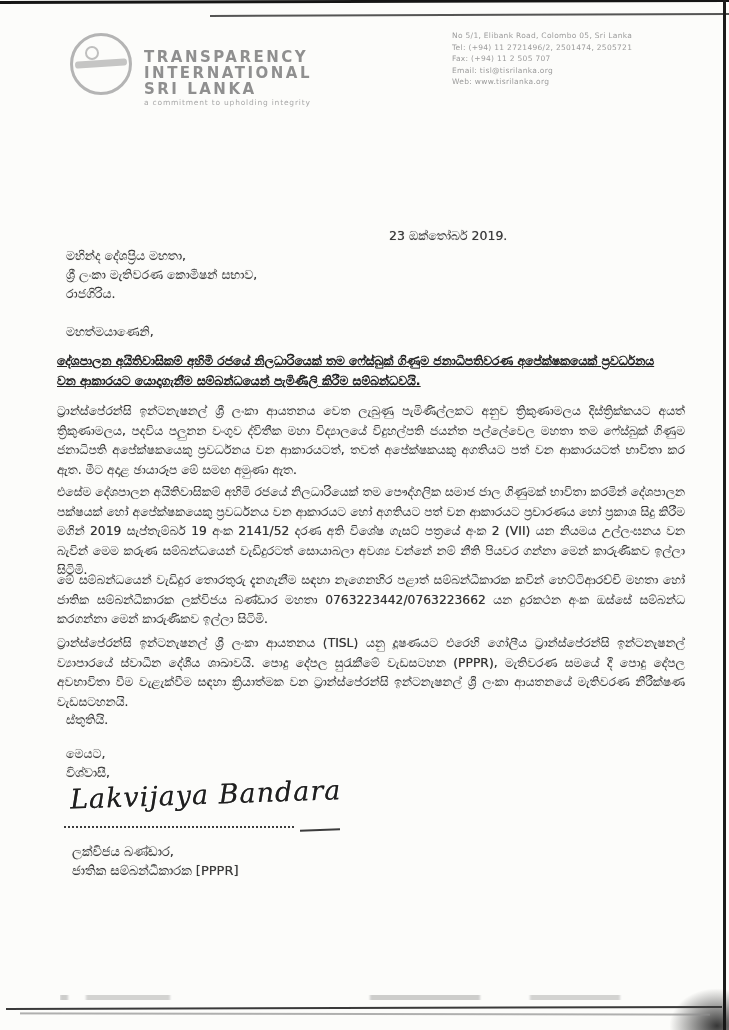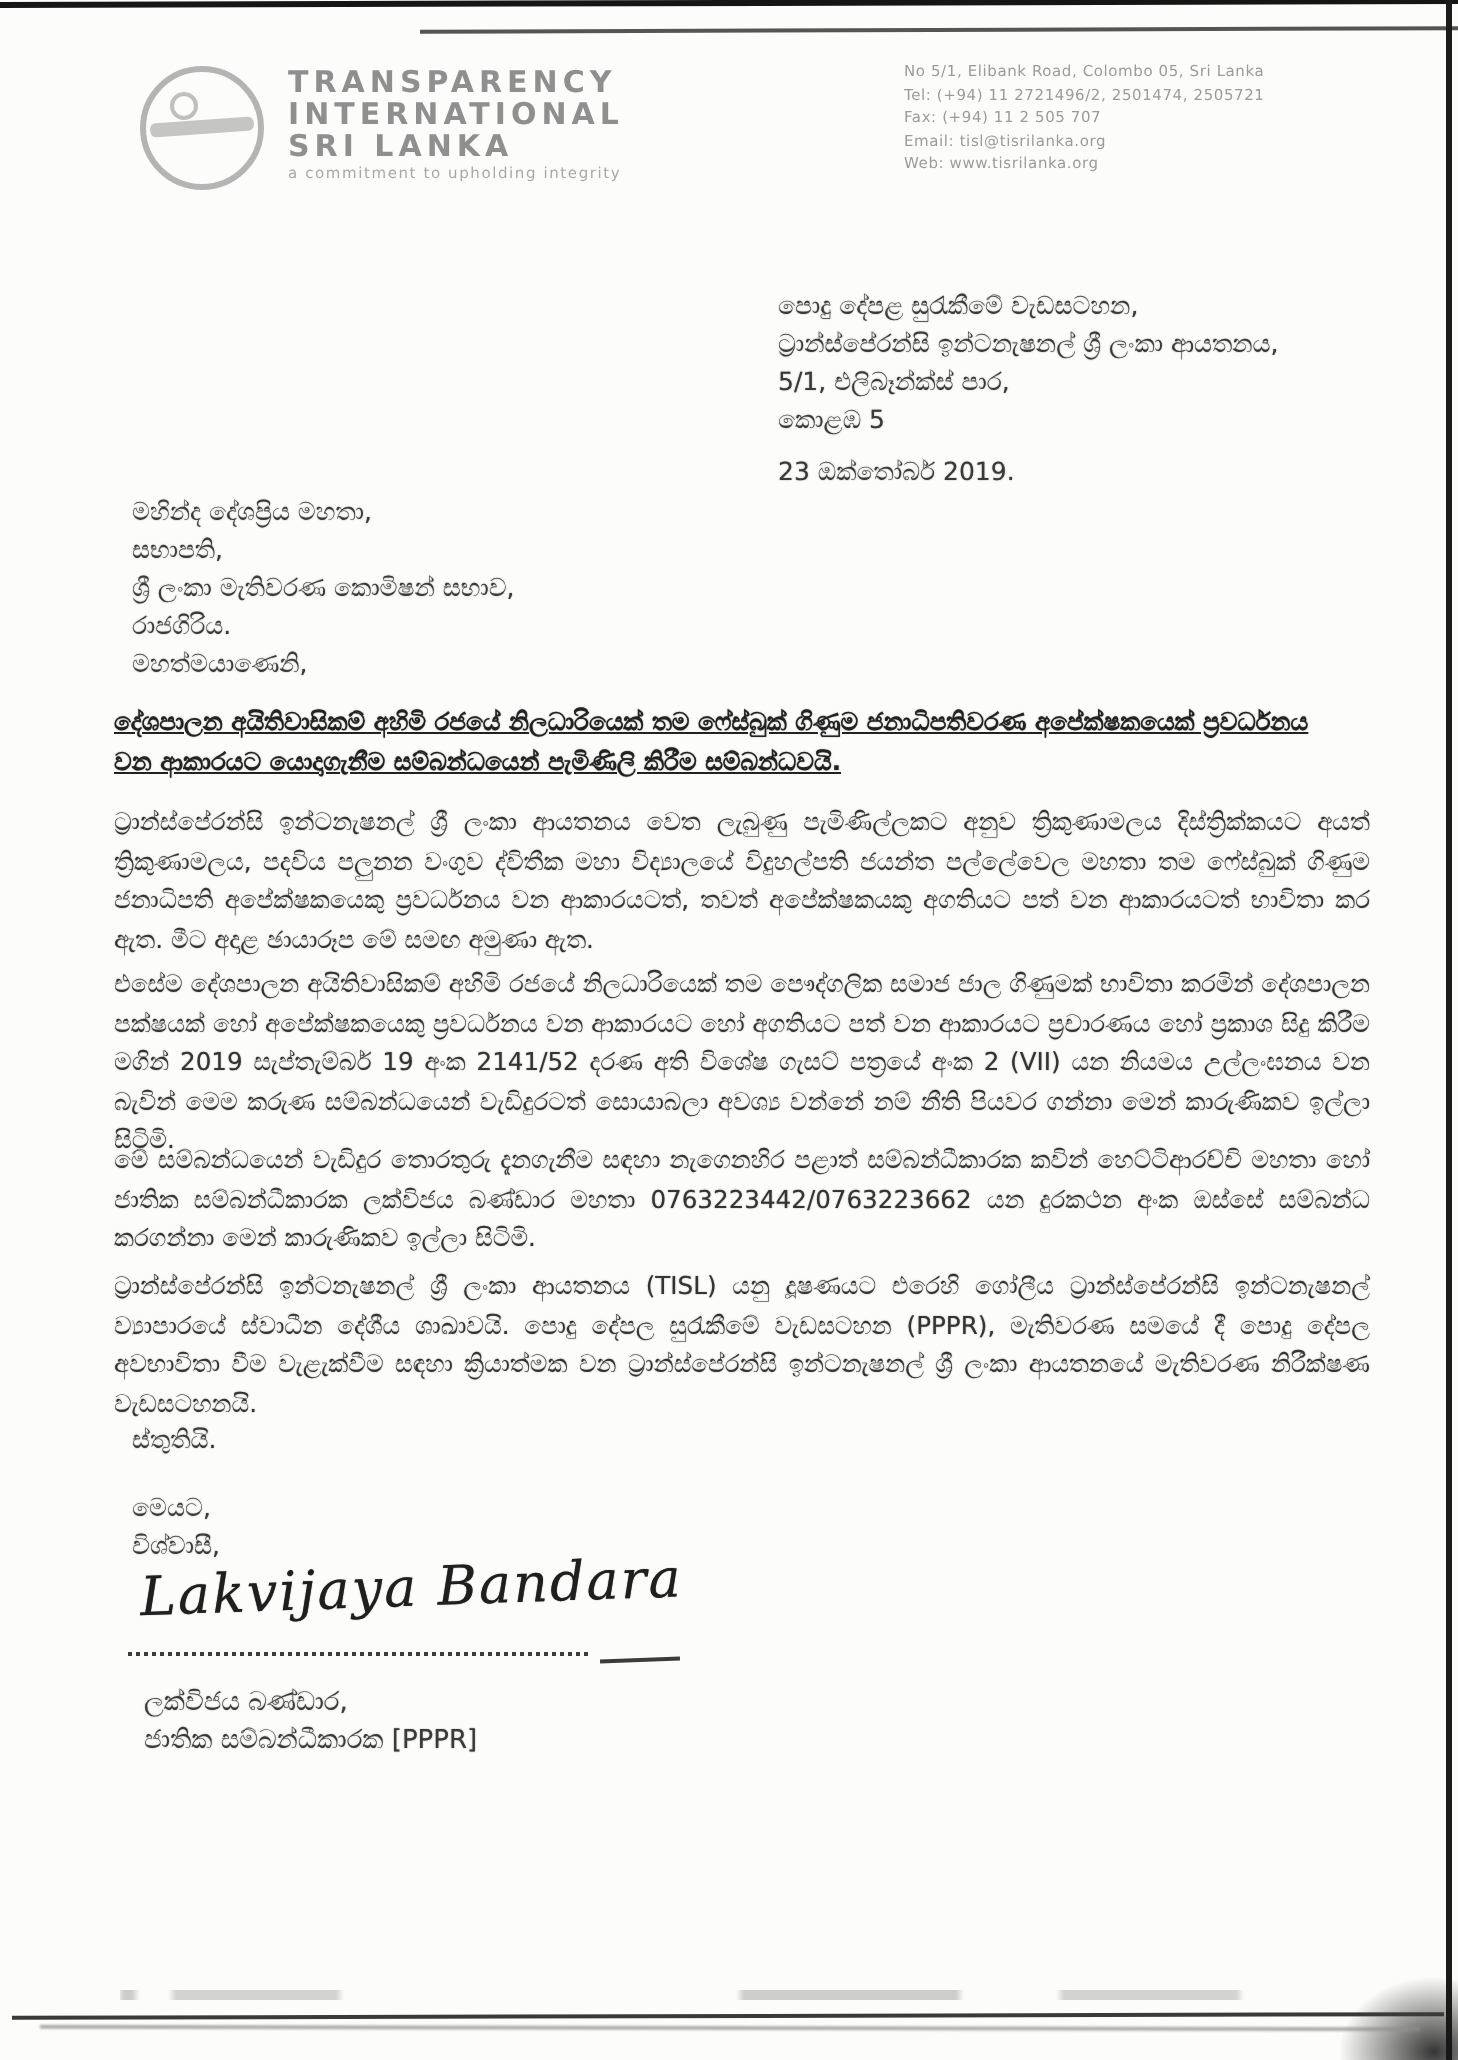--- a/index.html
+++ b/index.html
@@ -15,21 +15,21 @@
   .smudge-br{position:absolute;right:0;bottom:0;width:60px;height:42px;
     background:radial-gradient(ellipse at 80% 90%, rgba(20,20,20,.85), rgba(20,20,20,0) 70%);}
   .scanblur{text-shadow:0 0 .7px rgba(40,40,40,.6);}
 
   
   .logo-wrap{position:absolute;left:70px;top:33px;display:flex;gap:12px;align-items:flex-start;}
   .logo-circle{width:56px;height:56px;border-radius:50%;border:3px solid #9d9d9d;position:relative;opacity:.75;}
   .logo-circle:before{content:"";position:absolute;left:2px;right:2px;top:24px;height:7px;background:#b3b3b3;
     border-radius:3px;transform:rotate(-4deg);}
   .logo-circle:after{content:"";position:absolute;left:12px;top:10px;width:10px;height:10px;border-radius:50%;border:2px solid #ababab;}
-  .logo-text{color:#8f8f8f;font-size:15px;line-height:16px;letter-spacing:2.5px;font-weight:600;}
+  .logo-text{color:#8f8f8f;font-size:15px;line-height:16px;letter-spacing:2.5px;font-weight:600;margin-top:16px;}
   .logo-tagline{color:#a8a8a8;font-size:7.5px;letter-spacing:.8px;margin-top:1px;font-weight:400;}
 
   .contact{position:absolute;left:452px;top:30px;width:250px;color:#9e9e9e;font-size:7.5px;line-height:11.5px;
     letter-spacing:.3px;filter:contrast(.9);}
 
   
   .program-address{position:absolute;left:389px;top:143px;font-size:12.5px;line-height:19px;color:#3a3a3a;}
   .date-line{position:absolute;left:389px;top:228px;font-size:12.5px;color:#3a3a3a;}
   .recipient{position:absolute;left:66px;top:246px;font-size:12.5px;line-height:19px;color:#3a3a3a;}
   .salutation{position:absolute;left:66px;top:324px;font-size:12.5px;color:#3a3a3a;}
@@ -90,31 +90,24 @@
   </div>
 
   <div class="contact">
     <div>No 5/1, Elibank Road, Colombo 05, Sri Lanka</div>
     <div>Tel: (+94) 11 2721496/2, 2501474, 2505721</div>
     <div>Fax: (+94) 11 2 505 707</div>
     <div>Email: tisl@tisrilanka.org</div>
     <div>Web: www.tisrilanka.org</div>
   </div>
 
-  <div class="program-address scanblur">
-    <div>පොදු දේපළ සුරැකීමේ වැඩසටහන,</div>
-    <div>ට්‍රාන්ස්පේරන්සි ඉන්ටනැෂනල් ශ්‍රී ලංකා ආයතනය,</div>
-    <div>5/1, එලිබෑන්ක්ස් පාර,</div>
-    <div>කොළඹ 5</div>
-  </div>
   <div class="date-line scanblur">23 ඔක්තෝබර් 2019.</div>
 
   <div class="recipient scanblur">
     <div>මහින්ද දේශප්‍රිය මහතා,</div>
-    <div>සභාපති,</div>
     <div>ශ්‍රී ලංකා මැතිවරණ කොමිෂන් සභාව,</div>
     <div>රාජගිරිය.</div>
   </div>
 
   <div class="salutation scanblur">මහත්මයාණෙනි,</div>
 
   <div class="subject scanblur">දේශපාලන අයිතිවාසිකම් අහිමි රජයේ නිලධාරියෙක් තම ෆේස්බුක් ගිණුම ජනාධිපතිවරණ අපේක්ෂකයෙක් ප්‍රවර්ධනය වන ආකාරයට යොදාගැනීම සම්බන්ධයෙන් පැමිණිලි කිරීම සම්බන්ධවයි.</div>
 
   <div class="para p1 scanblur">ට්‍රාන්ස්පේරන්සි ඉන්ටනැෂනල් ශ්‍රී ලංකා ආයතනය වෙත ලැබුණු පැමිණිල්ලකට අනුව ත්‍රිකුණාමලය දිස්ත්‍රික්කයට අයත් ත්‍රිකුණාමලය, පදවිය පලුනන වංගුව ද්විතීක මහා විද්‍යාලයේ විදුහල්පති ජයන්ත පල්ලේවෙල මහතා තම ෆේස්බුක් ගිණුම ජනාධිපති අපේක්ෂකයෙකු ප්‍රවර්ධනය වන ආකාරයටත්, තවත් අපේක්ෂකයකු අගතියට පත් වන ආකාරයටත් භාවිතා කර ඇත. මීට අදාළ ඡායාරූප මේ සමඟ අමුණා ඇත.</div>
   <div class="para p2 scanblur">එසේම දේශපාලන අයිතිවාසිකම් අහිමි රජයේ නිලධාරියෙක් තම පෞද්ගලික සමාජ ජාල ගිණුමක් භාවිතා කරමින් දේශපාලන පක්ෂයක් හෝ අපේක්ෂකයෙකු ප්‍රවර්ධනය වන ආකාරයට හෝ අගතියට පත් වන ආකාරයට ප්‍රචාරණය හෝ ප්‍රකාශ සිදු කිරීම මගින් 2019 සැප්තැම්බර් 19 අංක 2141/52 දරණ අති විශේෂ ගැසට් පත්‍රයේ අංක 2 (VII) යන නියමය උල්ලංඝනය වන බැවින් මෙම කරුණ සම්බන්ධයෙන් වැඩිදුරටත් සොයාබලා අවශ්‍ය වන්නේ නම් නීති පියවර ගන්නා මෙන් කාරුණිකව ඉල්ලා සිටිමි.</div>

